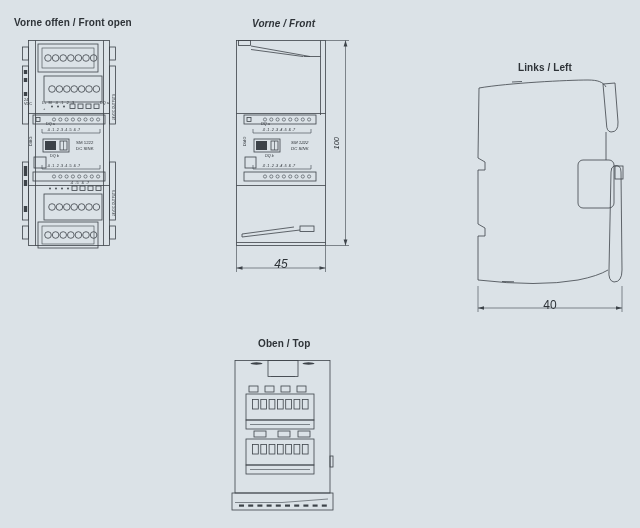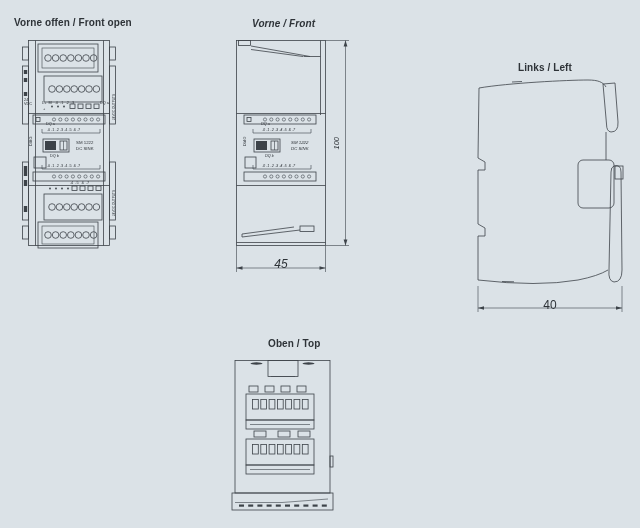--- a/index.html
+++ b/index.html
@@ -282,21 +282,21 @@
         <line class="lt" x1="154" y1="212" x2="154" y2="238"></line>
         <line class="lt" x1="10" y1="234" x2="154" y2="234"></line>
         <polygon class="fd" points="10,234 16,232.2 16,235.8"></polygon>
         <polygon class="fd" points="154,234 148,232.2 148,235.8"></polygon>
       </g>
     </svg>
     <div class="dim" style="left:62px; top:240px; width:40px;">40</div>
   </div>
 
   <div class="view" style="left:230px; top:336px; width:115px; height:185px;">
-    <div class="vtitle" style="left:38px; top:2px;">Oben / Top</div>
+    <div class="vtitle" style="left:28px; top:2px;">Oben / Top</div>
     <svg class="abs" style="left:0px; top:20px;" width="110" height="160" viewBox="0 0 110 160">
 
       <rect class="ln" x="5" y="4.5" width="95" height="132.5"></rect>
       <ellipse class="fd" cx="26.5" cy="7.5" rx="6" ry="1.2"></ellipse>
       <ellipse class="fd" cx="78.5" cy="7.5" rx="6" ry="1.2"></ellipse>
 
       <g>
         <rect class="ln" x="38" y="4.5" width="30" height="16"></rect>
         <line class="lt" x1="41" y1="20.5" x2="65" y2="20.5"></line>
       </g>

